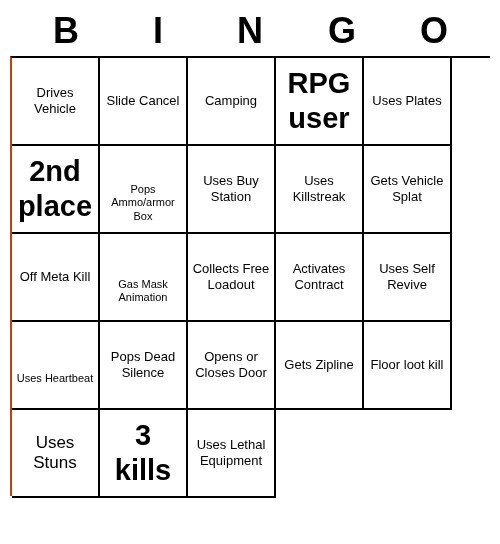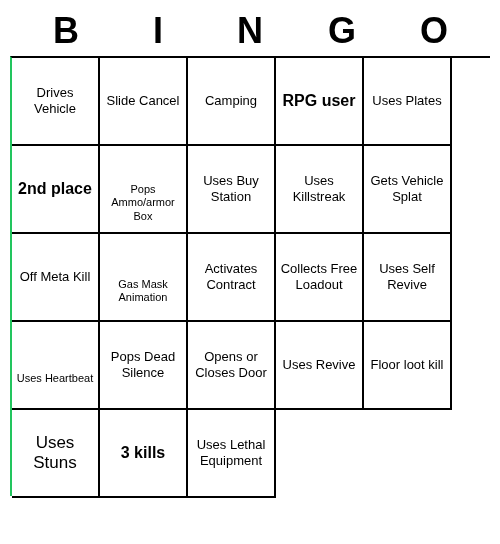--- a/index.html
+++ b/index.html
@@ -24,41 +24,41 @@
       font-size: 36px;
       font-weight: bold;
       width: 88px;
       text-align: center;
       font-family: Arial, sans-serif;
     }
     .bingo-grid {
       display: grid;
       grid-template-columns: repeat(5, 88px);
       grid-template-rows: repeat(5, 88px);
-      border-left: 2px solid #22c55e;
+      border-left: 2px solid #c2410c;
       border-top: 2px solid #000;
       width: 480px;
       height: 440px;
     }
     .bingo-cell {
       border-right: 2px solid #000;
       border-bottom: 2px solid #000;
       display: flex;
       align-items: center;
       justify-content: center;
       text-align: center;
       padding: 4px;
       font-family: Arial, sans-serif;
     }
     .bingo-cell .cell-text {
       font-size: 13px;
       line-height: 1.2;
     }
     .bingo-cell .cell-text.large {
-      font-size: 16px;
+      font-size: 29px;
       font-weight: bold;
     }
     .bingo-cell .cell-text.medium {
       font-size: 17px;
       font-weight: normal;
     }
     .bingo-cell .cell-text.small {
       font-size: 11px;
       margin-top: 28px;
     }
@@ -104,39 +104,39 @@
     <div class="bingo-cell">
       <span class="cell-text">Gets Vehicle Splat</span>
     </div>
     <div class="bingo-cell">
       <span class="cell-text">Off Meta Kill</span>
     </div>
     <div class="bingo-cell">
       <span class="cell-text small">Gas Mask Animation</span>
     </div>
     <div class="bingo-cell">
-      <span class="cell-text">Activates Contract</span>
+      <span class="cell-text">Collects Free Loadout</span>
     </div>
     <div class="bingo-cell">
-      <span class="cell-text">Collects Free Loadout</span>
+      <span class="cell-text">Activates Contract</span>
     </div>
     <div class="bingo-cell">
       <span class="cell-text">Uses Self Revive</span>
     </div>
     <div class="bingo-cell">
       <span class="cell-text small">Uses Heartbeat</span>
     </div>
     <div class="bingo-cell">
       <span class="cell-text">Pops Dead Silence</span>
     </div>
     <div class="bingo-cell">
       <span class="cell-text">Opens or Closes Door</span>
     </div>
     <div class="bingo-cell">
-      <span class="cell-text">Uses Revive</span>
+      <span class="cell-text">Gets Zipline</span>
     </div>
     <div class="bingo-cell">
       <span class="cell-text">Floor loot kill</span>
     </div>
     <div class="bingo-cell">
       <span class="cell-text medium">Uses Stuns</span>
     </div>
     <div class="bingo-cell">
       <span class="cell-text large">3 kills</span>
     </div>

